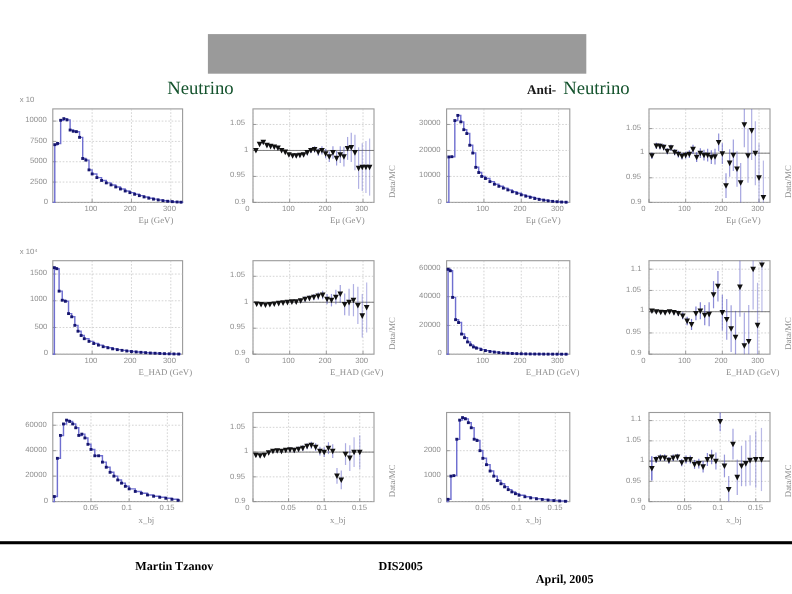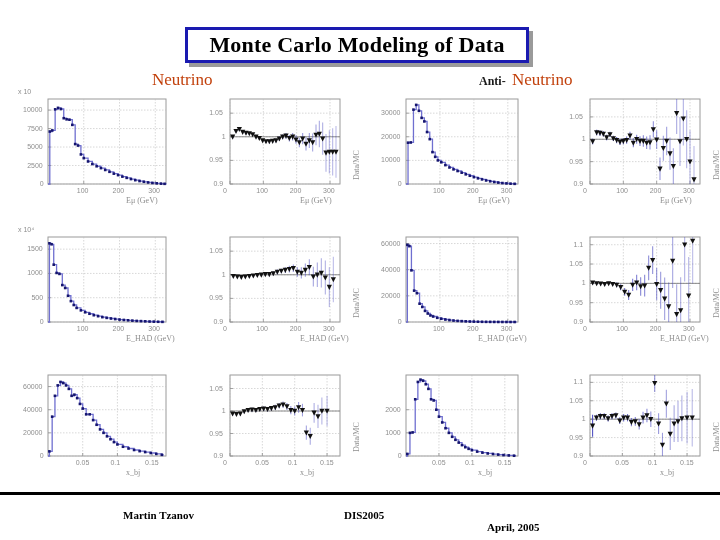--- a/index.html
+++ b/index.html
@@ -27,21 +27,21 @@
     font-family:"Liberation Serif", serif;
     font-size:22px;font-weight:bold;color:#000;
     letter-spacing:.2px;white-space:nowrap;
   }
 
   
   .nlabel{
     position:absolute;font-family:"Liberation Serif", serif;
     font-size:17px;color:#bdbdbd;white-space:nowrap;
   }
-  .nlabel.faded{color:#c2410c;}
+  .nlabel.faded{color:#14532d;}
   .antilabel{
     position:absolute;font-family:"Liberation Serif", serif;
     font-size:12px;color:#1a1a1a;font-weight:bold;white-space:nowrap;
   }
 
   
   .plots{position:absolute;left:0;top:80px;width:720px;height:408px;}
   .plot{position:absolute;box-sizing:border-box;}
   .tick-lbl{
     position:absolute;font-family:"Liberation Sans", sans-serif;
@@ -69,23 +69,20 @@
     position:absolute;font-family:"Liberation Serif", serif;
     font-size:11px;font-weight:bold;color:#000;white-space:nowrap;
   }
 </style>
 </head>
 <body>
 
 <div class="slide">
 
   <div class="title-shadow"></div>
-  <div class="title-box">
-    <span class="title-text">Monte Carlo Modeling of Data</span>
-  </div>
 
   <div class="nlabel faded" style="left:152px;top:70px;">Neutrino</div>
   <div class="antilabel" style="left:479px;top:74px;">Anti-</div>
   <div class="nlabel faded" style="left:512px;top:70px;">Neutrino</div>
 
   <div class="plots" id="plot-grid">
       <div class="plot" style="left: 14px; top: 14px; width: 158px; height: 130px;">
         <svg width="158" height="104">
           <rect x="34" y="5" width="118" height="85" fill="none" stroke="#9a9a9a" stroke-width="1"></rect>
           <line x1="69.75757575757575" y1="5" x2="69.75757575757575" y2="90" stroke="#bdbdbd" stroke-width="0.6" stroke-dasharray="1.5,1.5"></line>

